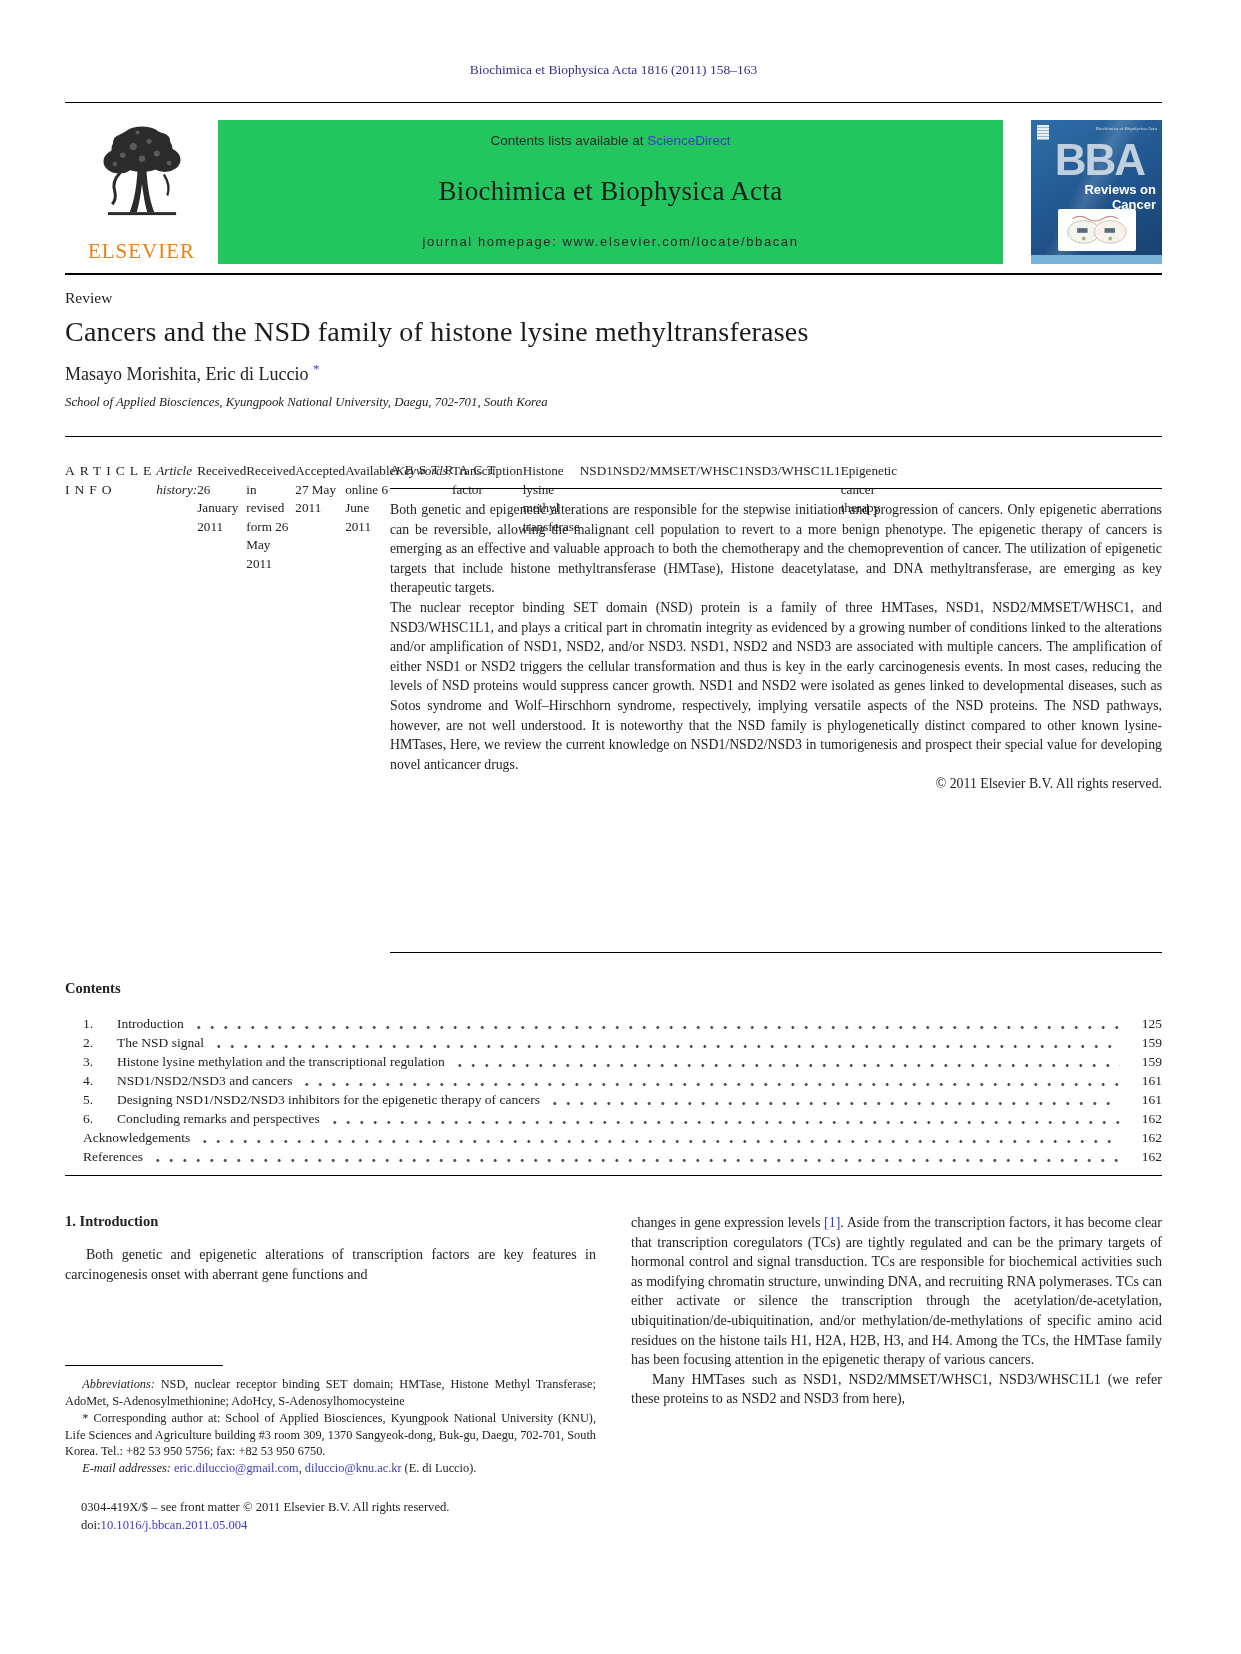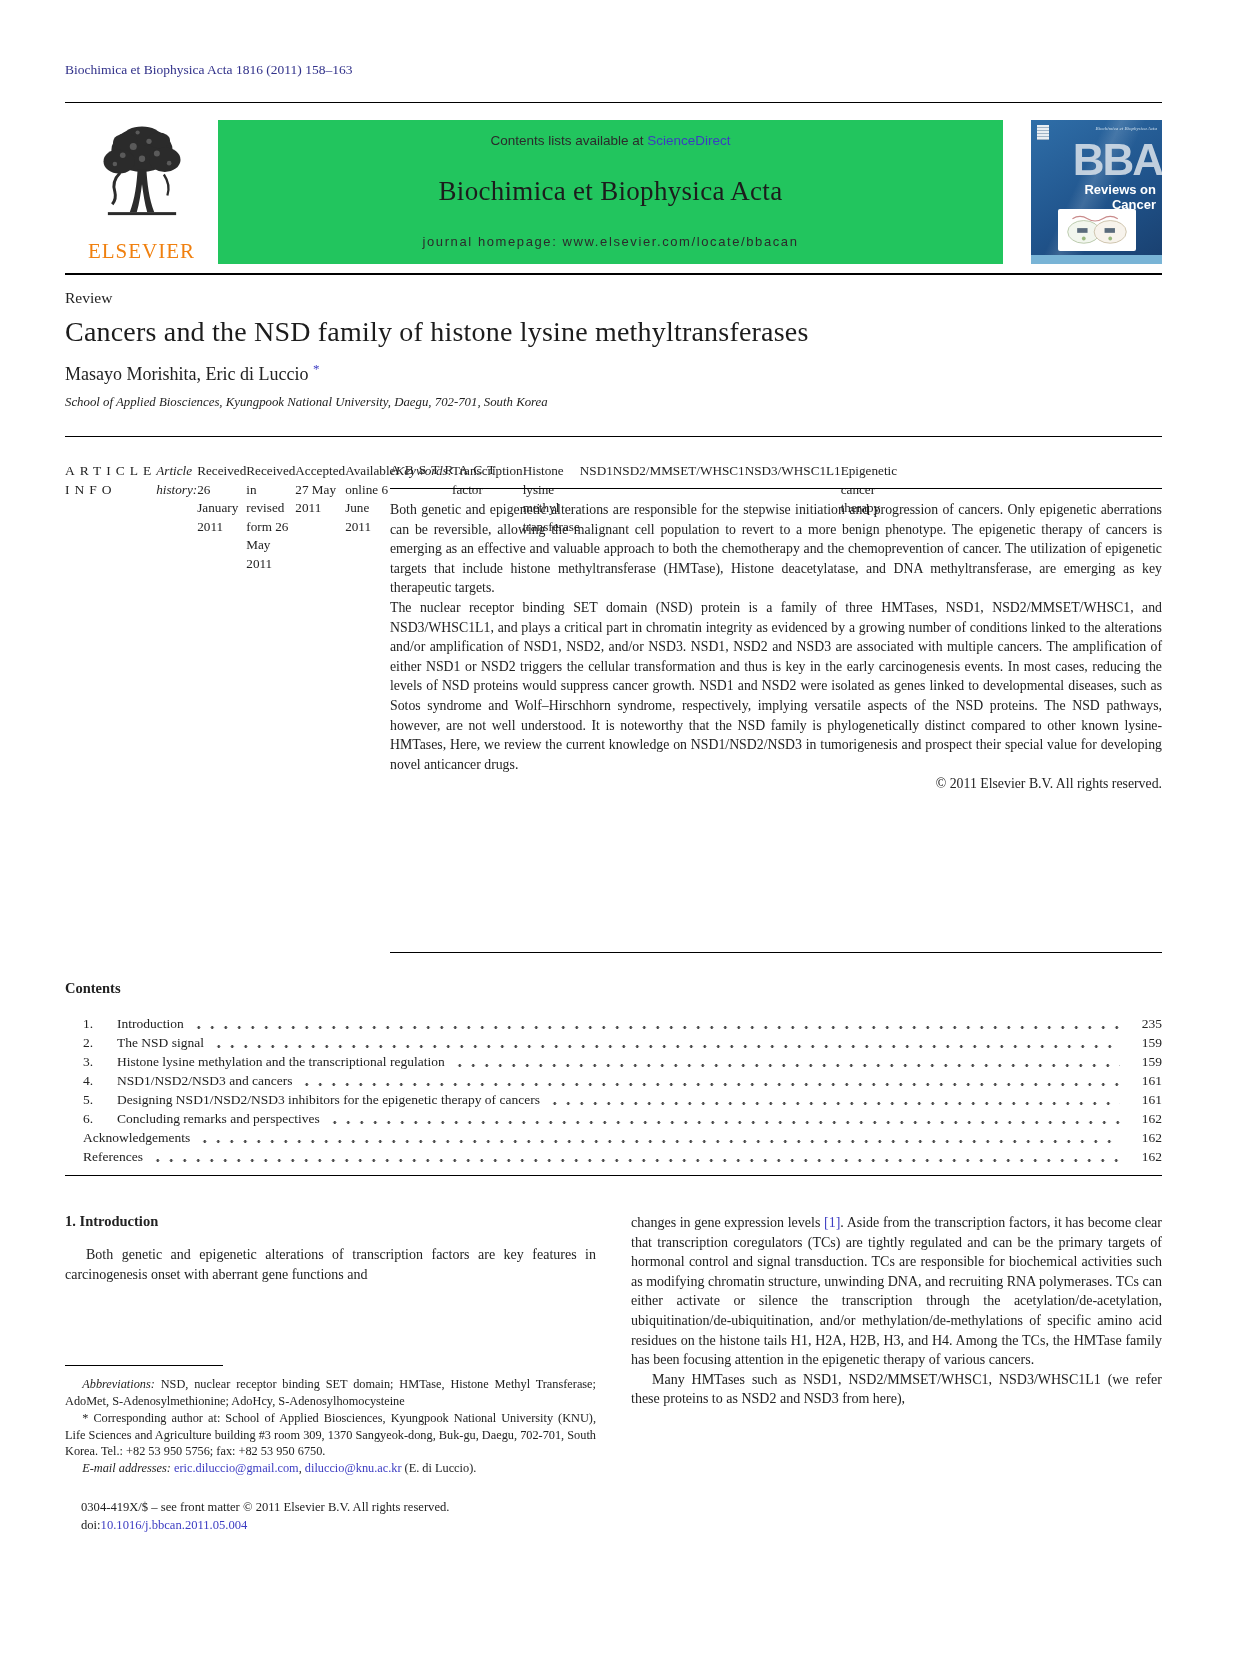--- a/index.html
+++ b/index.html
@@ -2,21 +2,21 @@
 <html><head>
 <meta charset="utf-8">
 <style>
   * { margin:0; padding:0; box-sizing:border-box; }
   html,body { background:#ffffff; }
   body { font-family:"Liberation Serif", serif; color:#222222; }
   .page { width:1241px; height:1654px; margin:0 auto; background:#ffffff;
           padding:0 79px 0 65px; position:relative; overflow:hidden; }
 
   
-  .citation { padding-top:62px; text-align:left; font-size:13.5px; color:#31318a; }
+  .citation { padding-top:62px; text-align:center; font-size:13.5px; color:#31318a; }
   .rule { border-top:1px solid #000; }
   .rule-top { margin-top:24px; }
 
   
   .header-band { margin-top:17px; display:flex; height:144px; }
   .logo-col { width:153px; display:flex; flex-direction:column; align-items:center; justify-content:flex-start; padding-top:2px; }
   .logo-col svg { width:104px; height:112px; display:block; }
   .elsevier-word { font-family:"Liberation Serif", serif; font-size:21px; color:#f0800f; letter-spacing:1px; margin-top:12px; }
 
   .banner { flex:1; background:#22c55e; margin-right:28px; display:flex; flex-direction:column;
@@ -26,21 +26,21 @@
   .journal-title { font-size:27px; color:#1c1c1c; letter-spacing:0.3px; }
   .homepage-line { font-family:"Liberation Sans", sans-serif; font-size:13px; letter-spacing:1.6px; color:#2b2b2b; }
 
   .cover { width:131px; height:144px; position:relative; flex:none; overflow:hidden;
            background:linear-gradient(150deg,#2f6ea8 0%,#20548c 55%,#193f6e 100%); }
   .cover:before { content:""; position:absolute; inset:0;
            background:linear-gradient(115deg,transparent 38%,rgba(255,255,255,.14) 46%,transparent 58%); }
   .cover-minilogo { position:absolute; top:5px; left:6px; width:12px; height:15px;
            background:repeating-linear-gradient(#e9eef3 0 2px,#9fb3c6 2px 3px); }
   .cover-masthead { position:absolute; top:6px; right:5px; font-size:5px; font-style:italic; color:#cfe0ee; }
-  .cover-bba { position:absolute; top:18px; right:0; font-family:"Liberation Sans", sans-serif;
+  .cover-bba { position:absolute; top:18px; right:18px; font-family:"Liberation Sans", sans-serif;
            font-weight:bold; font-size:44px; line-height:1; letter-spacing:-2px; color:rgba(214,223,232,0.88); }
   .cover-line1 { position:absolute; top:62px; right:6px; font-family:"Liberation Sans", sans-serif;
            font-weight:bold; font-size:13px; color:#ffffff; }
   .cover-line2 { position:absolute; top:77px; right:6px; font-family:"Liberation Sans", sans-serif;
            font-weight:bold; font-size:13px; color:#ffffff; }
   .cover-thumb { position:absolute; left:50%; transform:translateX(-50%); bottom:13px; width:78px; height:42px;
            background:#ffffff; border-radius:2px; display:flex; align-items:center; justify-content:center; }
   .cover-strip { position:absolute; bottom:0; left:0; right:0; height:9px; background:#79b4d6; }
 
   .rule-thick { border-top:2.5px solid #000; margin-top:9px; }
@@ -193,21 +193,21 @@
     </div>
   </div>
 
   <div class="contents-heading">Contents</div>
 
   <div class="toc">
     <div class="toc-row">
       <span class="toc-num">1.</span>
         <span class="toc-label">Introduction</span>
         <span class="toc-dots"></span>
-        <span class="toc-page">235</span>
+        <span class="toc-page">125</span>
     </div>
     <div class="toc-row">
       <span class="toc-num">2.</span>
         <span class="toc-label">The NSD signal</span>
         <span class="toc-dots"></span>
         <span class="toc-page">159</span>
     </div>
     <div class="toc-row">
       <span class="toc-num">3.</span>
         <span class="toc-label">Histone lysine methylation and the transcriptional regulation</span>

